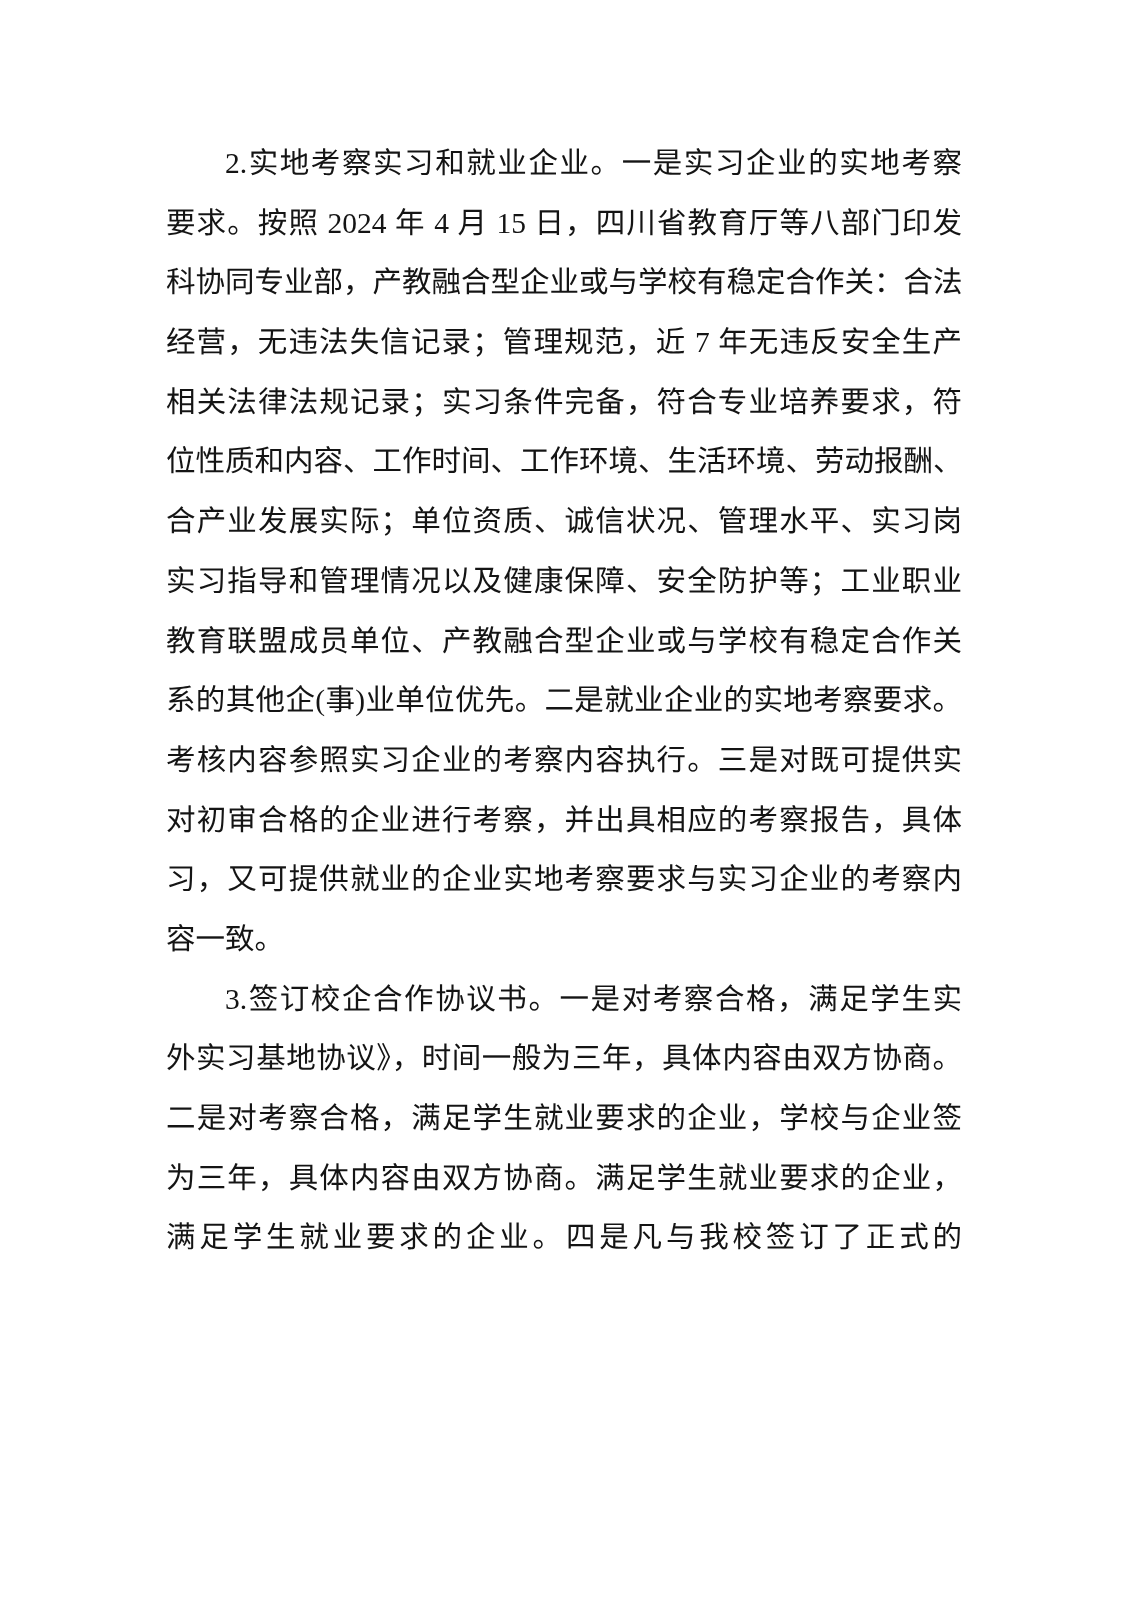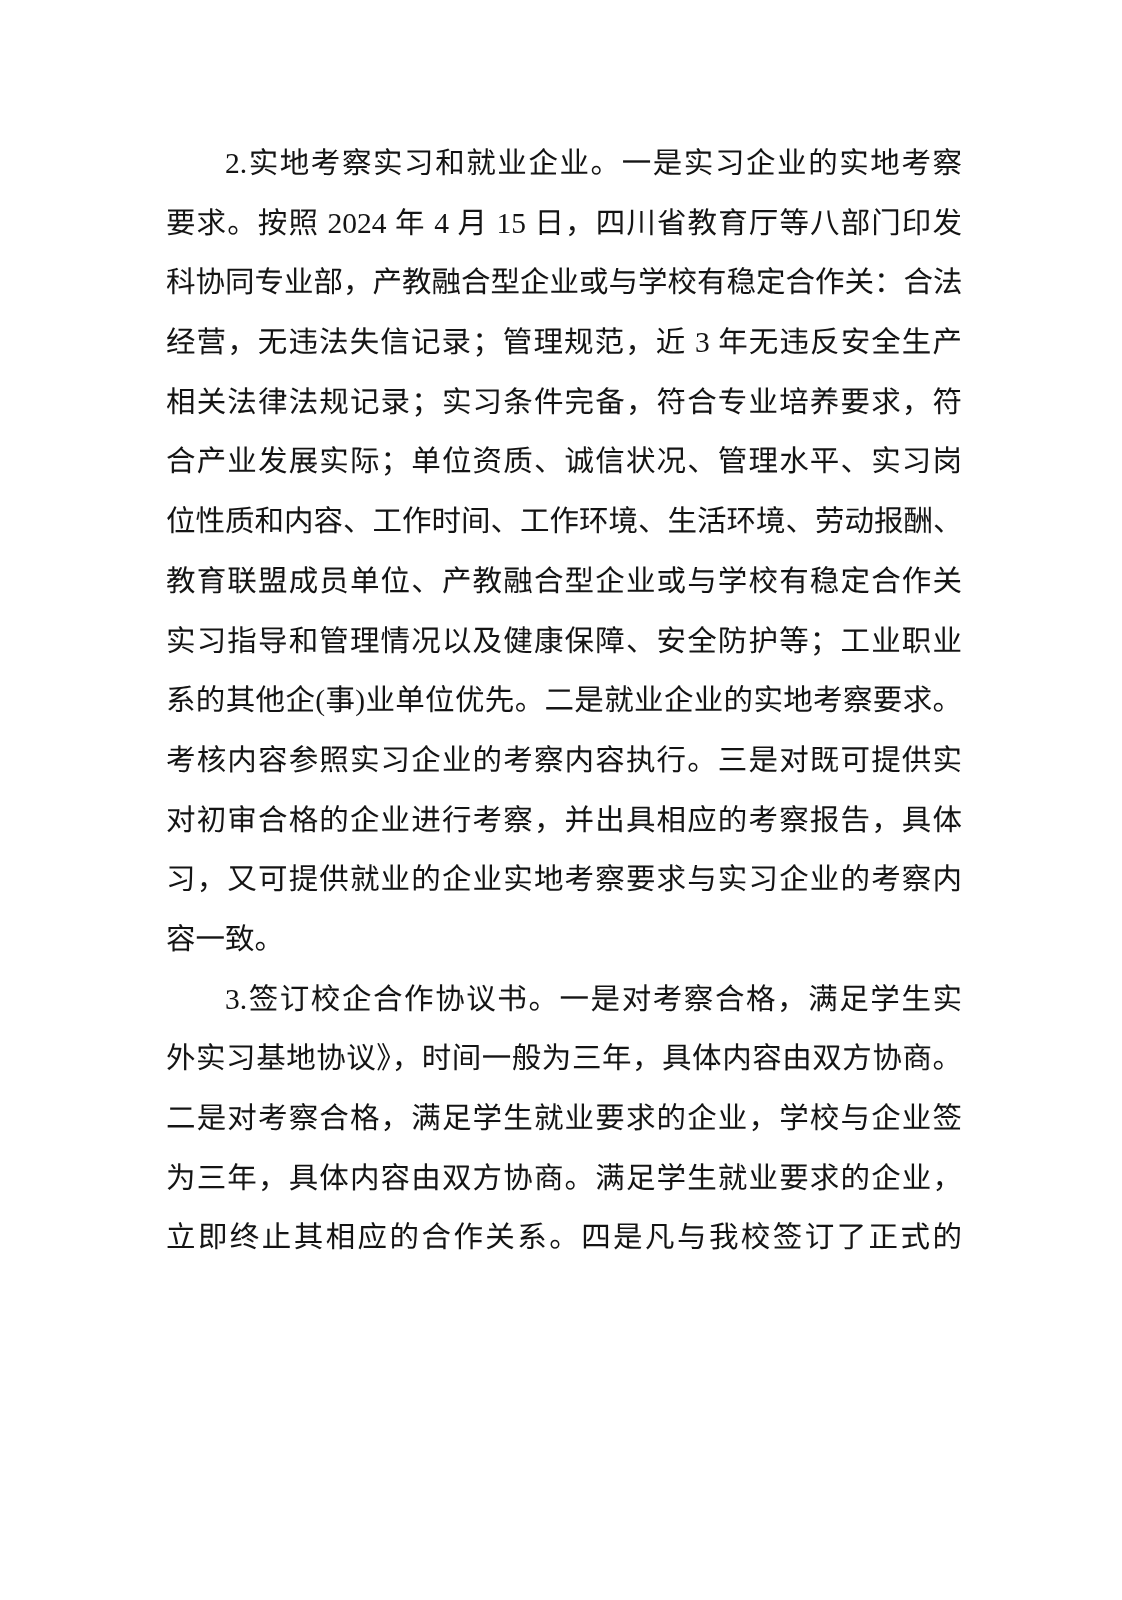--- a/index.html
+++ b/index.html
@@ -40,30 +40,30 @@
   }
 </style>
 </head>
 <body>
 
 <div class="page">
   <div class="text-block" style="color: rgb(20, 20, 20);">
       <div class="line indent">2.实地考察实习和就业企业。一是实习企业的实地考察</div>
       <div class="line">要求。按照 2024 年 4 月 15 日，四川省教育厅等八部门印发</div>
       <div class="line">科协同专业部，产教融合型企业或与学校有稳定合作关：合法</div>
-      <div class="line">经营，无违法失信记录；管理规范，近 3 年无违反安全生产</div>
+      <div class="line">经营，无违法失信记录；管理规范，近 7 年无违反安全生产</div>
       <div class="line">相关法律法规记录；实习条件完备，符合专业培养要求，符</div>
+      <div class="line">位性质和内容、工作时间、工作环境、生活环境、劳动报酬、</div>
       <div class="line">合产业发展实际；单位资质、诚信状况、管理水平、实习岗</div>
-      <div class="line">位性质和内容、工作时间、工作环境、生活环境、劳动报酬、</div>
+      <div class="line">实习指导和管理情况以及健康保障、安全防护等；工业职业</div>
       <div class="line">教育联盟成员单位、产教融合型企业或与学校有稳定合作关</div>
-      <div class="line">实习指导和管理情况以及健康保障、安全防护等；工业职业</div>
       <div class="line">系的其他企(事)业单位优先。二是就业企业的实地考察要求。</div>
       <div class="line">考核内容参照实习企业的考察内容执行。三是对既可提供实</div>
       <div class="line">对初审合格的企业进行考察，并出具相应的考察报告，具体</div>
       <div class="line">习，又可提供就业的企业实地考察要求与实习企业的考察内</div>
       <div class="line flush-left">容一致。</div>
       <div class="line indent">3.签订校企合作协议书。一是对考察合格，满足学生实</div>
       <div class="line">外实习基地协议》，时间一般为三年，具体内容由双方协商。</div>
       <div class="line">二是对考察合格，满足学生就业要求的企业，学校与企业签</div>
       <div class="line">为三年，具体内容由双方协商。满足学生就业要求的企业，</div>
-      <div class="line">立即终止其相应的合作关系。四是凡与我校签订了正式的</div>
+      <div class="line">满足学生就业要求的企业。四是凡与我校签订了正式的</div>
     </div>
 </div>
 
 </body></html>

